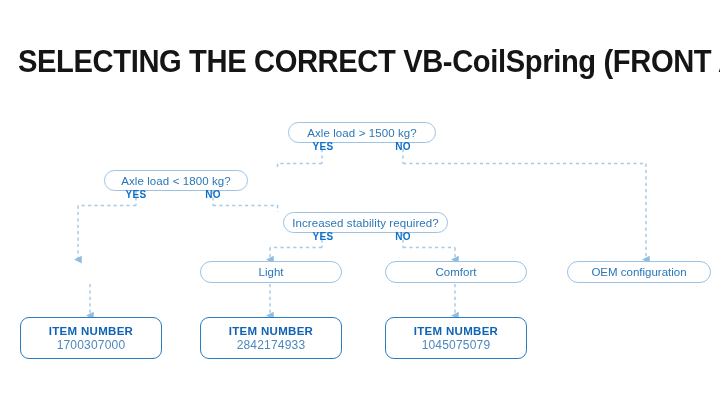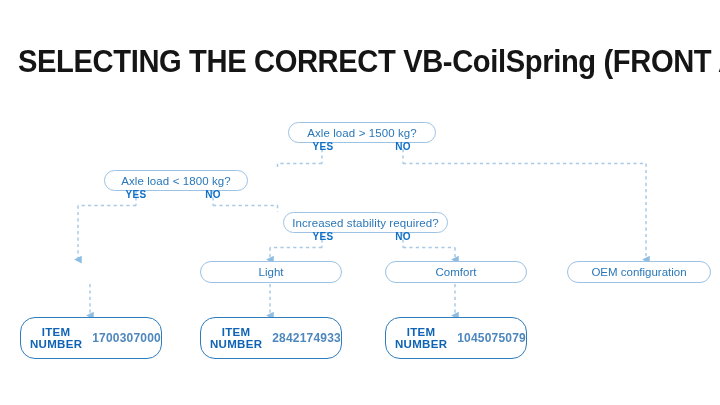--- a/index.html
+++ b/index.html
@@ -72,37 +72,36 @@
     border-radius: 11px;
     height: 22px;
     color: #2a77b8;
     font-size: 11.5px;
     white-space: nowrap;
   }
 
   
   .itembox {
     border: 1.4px solid #2d7cbe;
-    border-radius: 15px;
+    border-radius: 9px;
     height: 42px;
-    flex-direction: row;
+    flex-direction: column;
     justify-content: center;
     gap: 1px;
   }
   .itembox .ib-title {
     color: #0f63b5;
     font-weight: bold;
     font-size: 11.5px;
     letter-spacing: 0.3px;
   }
   .itembox .ib-value {
     color: #4e87bd;
     font-size: 12px;
     letter-spacing: 0.2px;
-    font-weight: bold;
   }
 
   
   .branchlabel {
     position: absolute;
     color: #0f6fc6;
     font-weight: bold;
     font-size: 10px;
     letter-spacing: 0.3px;
     white-space: nowrap;

